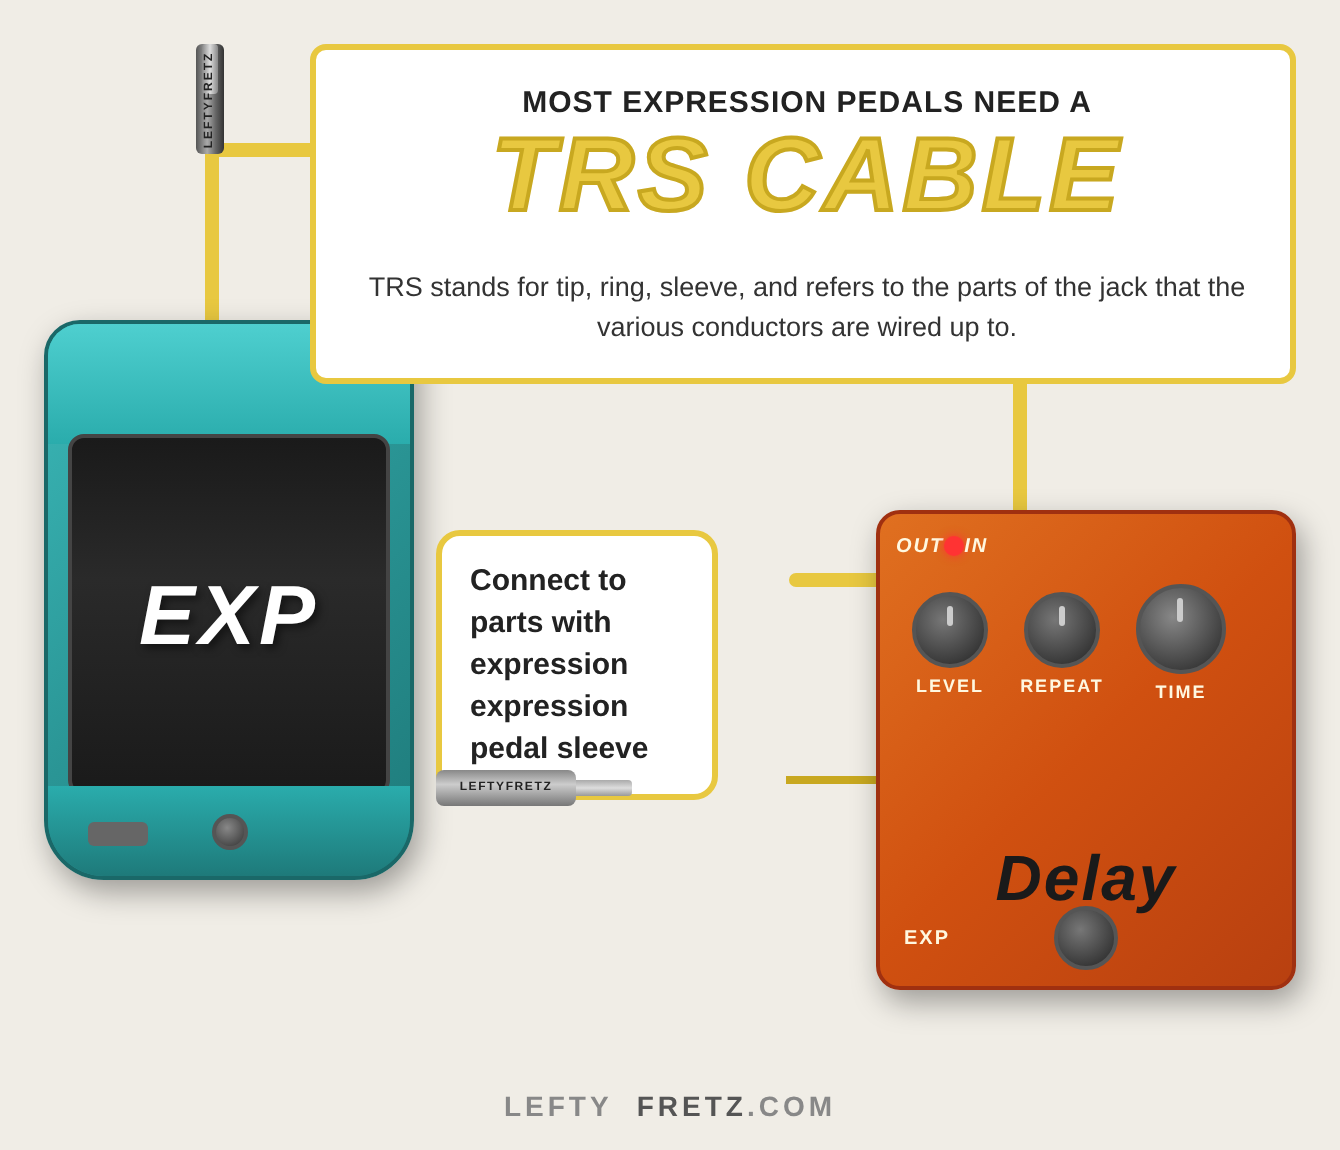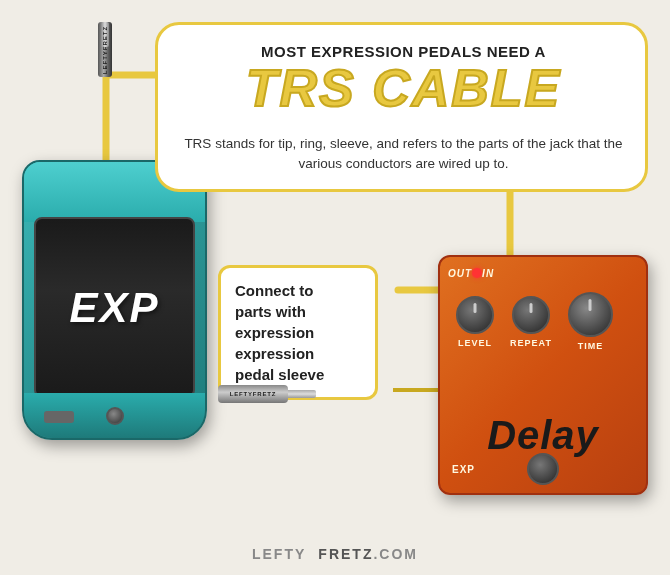--- a/index.html
+++ b/index.html
@@ -20,21 +20,21 @@
     }
 
     
     .top-text-box {
       position: absolute;
       top: 22px;
       left: 155px;
       right: 22px;
       background: white;
       border: 3px solid #e8c840;
-      border-radius: 24px;
+      border-radius: 8px;
       padding: 18px 16px 14px 20px;
       z-index: 10;
     }
 
     .top-text-box .headline-small {
       font-size: 15px;
       font-weight: bold;
       text-align: center;
       color: #222;
       letter-spacing: 0.5px;
@@ -59,21 +59,21 @@
       text-align: center;
       color: #333;
       line-height: 1.5;
     }
 
     
     .bottom-text-box {
       position: absolute;
       top: 265px;
       left: 218px;
-      width: 160px;
+      width: 141px;
       background: white;
       border: 3px solid #e8c840;
       border-radius: 12px;
       padding: 12px 14px;
       z-index: 10;
     }
 
     .bottom-text-box .connect-text {
       font-size: 15px;
       font-weight: bold;
@@ -318,21 +318,21 @@
       background: #ccc;
       border-radius: 2px;
     }
 
     .delay-name {
       position: absolute;
       bottom: 35px;
       left: 0;
       right: 0;
       text-align: center;
-      font-size: 40px;
+      font-size: 32px;
       font-weight: 900;
       color: #1a1a1a;
       font-style: italic;
       letter-spacing: 1px;
     }
 
     .delay-exp-label {
       position: absolute;
       bottom: 18px;
       left: 12px;

